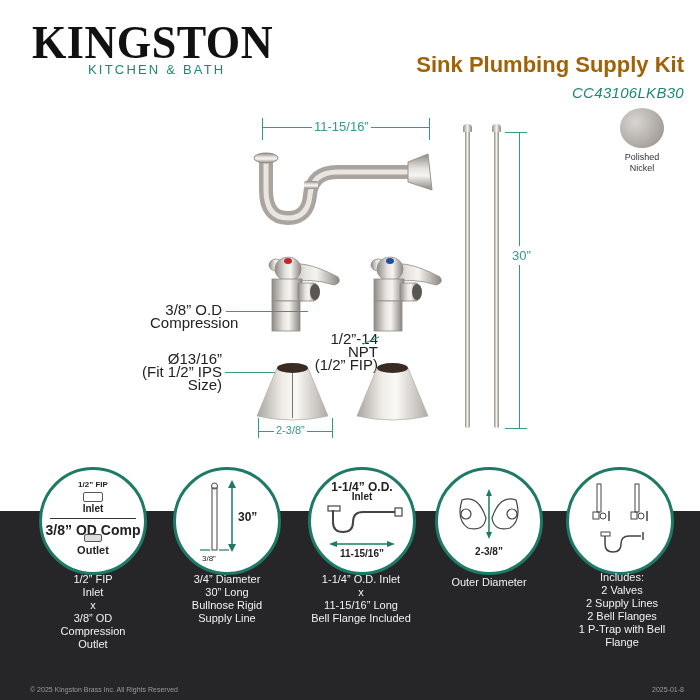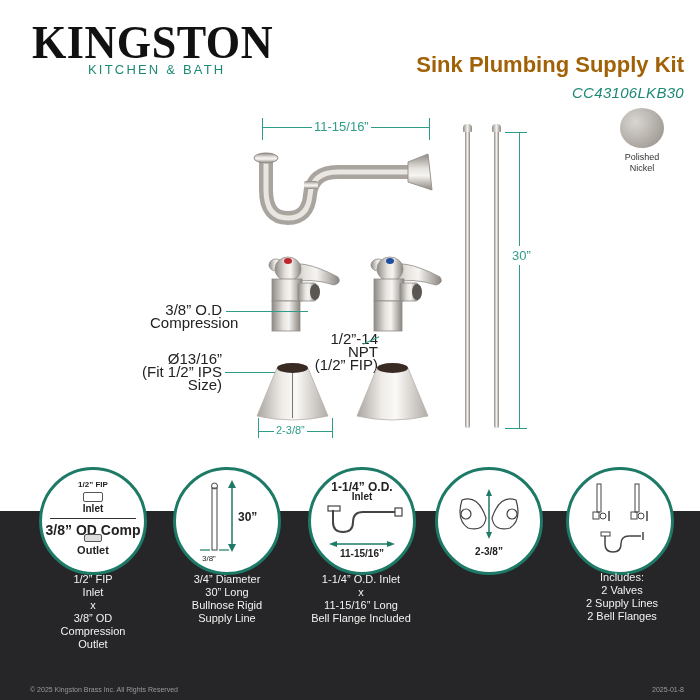--- a/index.html
+++ b/index.html
@@ -218,20 +218,21 @@
     <circle cx="28" cy="44" r="5" fill="none" stroke="#444" stroke-width="1.2"></circle>
     <path d="M78 30 Q62 24 54 48 Q56 62 72 58 Q84 50 78 30 Z" fill="none" stroke="#444" stroke-width="1.2"></path>
     <circle cx="74" cy="44" r="5" fill="none" stroke="#444" stroke-width="1.2"></circle>
     <line x1="51" y1="22" x2="51" y2="66" stroke="#1d7a66" stroke-width="1.5"></line>
     <polygon points="48,26 51,19 54,26" fill="#1d7a66"></polygon>
     <polygon points="48,62 51,69 54,62" fill="#1d7a66"></polygon>
   </svg>
   <div style="position:absolute; top:76px; width:100%; text-align:center; font-size:10px; font-weight:700; color:#222;">2-3/8”</div>
 </div>
 <div class="feat-text" style="left:428px; width:122px; line-height:18px;">
+  <div>Outer Diameter</div>
 </div>
 
 <div class="feature" style="left:566px;">
   <svg style="position:absolute; left:0; top:0;" width="102" height="102" viewBox="0 0 102 102">
     <rect x="28" y="14" width="4" height="28" fill="none" stroke="#444" stroke-width="1"></rect>
     <rect x="24" y="42" width="6" height="7" fill="none" stroke="#444" stroke-width="1"></rect>
     <circle cx="34" cy="46" r="3" fill="none" stroke="#444" stroke-width="1"></circle>
     <line x1="40" y1="41" x2="40" y2="51" stroke="#444" stroke-width="1.5"></line>
     <rect x="66" y="14" width="4" height="28" fill="none" stroke="#444" stroke-width="1"></rect>
     <rect x="62" y="42" width="6" height="7" fill="none" stroke="#444" stroke-width="1"></rect>
@@ -240,16 +241,17 @@
     <path d="M36 66 L36 74 Q36 82 44 82 Q52 82 52 74 Q52 66 60 66 L72 66" fill="none" stroke="#444" stroke-width="1.5"></path>
     <rect x="32" y="62" width="9" height="4" fill="none" stroke="#444" stroke-width="1"></rect>
     <line x1="74" y1="62" x2="74" y2="70" stroke="#444" stroke-width="1.5"></line>
   </svg>
 </div>
 <div class="feat-text" style="left:562px; width:120px; top:571px;">
   <div>Includes:</div>
   <div>2 Valves</div>
   <div>2 Supply Lines</div>
   <div>2 Bell Flanges</div>
+  <div>1 P-Trap with Bell Flange</div>
 </div>
 
 <div class="abs footer-left">© 2025 Kingston Brass Inc. All Rights Reserved</div>
 <div class="abs footer-right">2025-01-8</div>
 
 </body></html>

